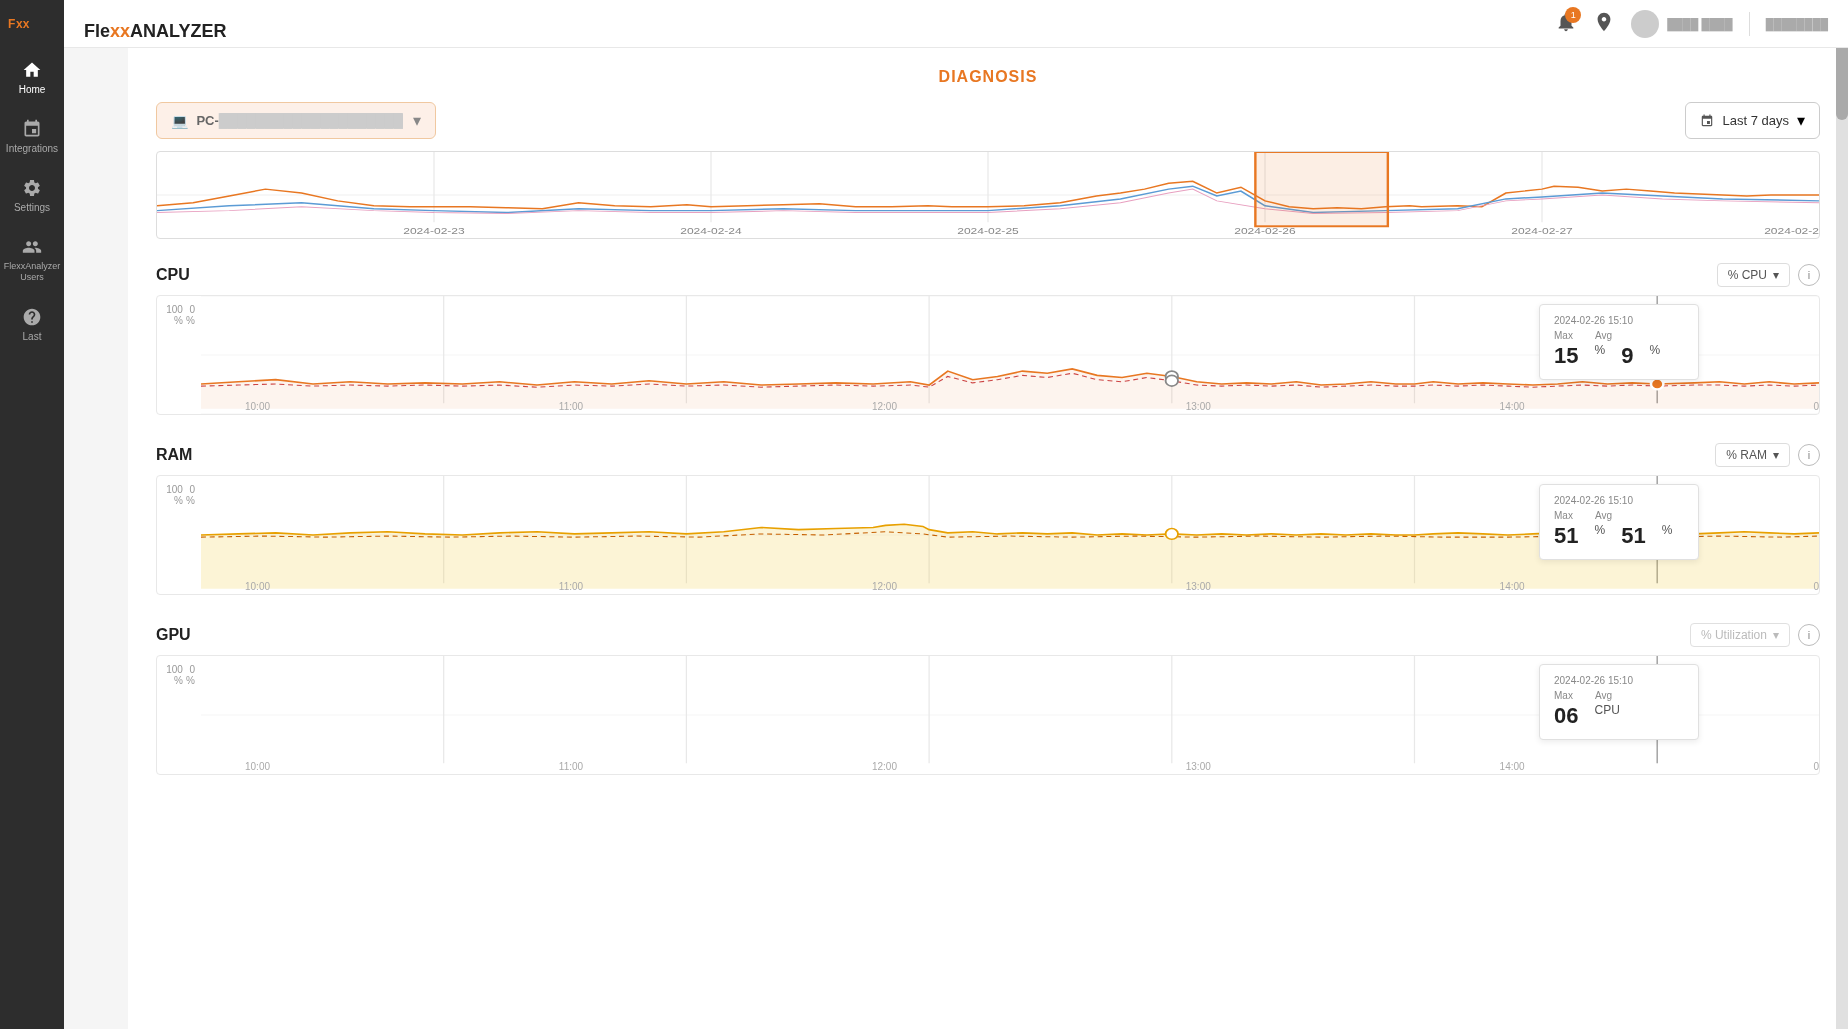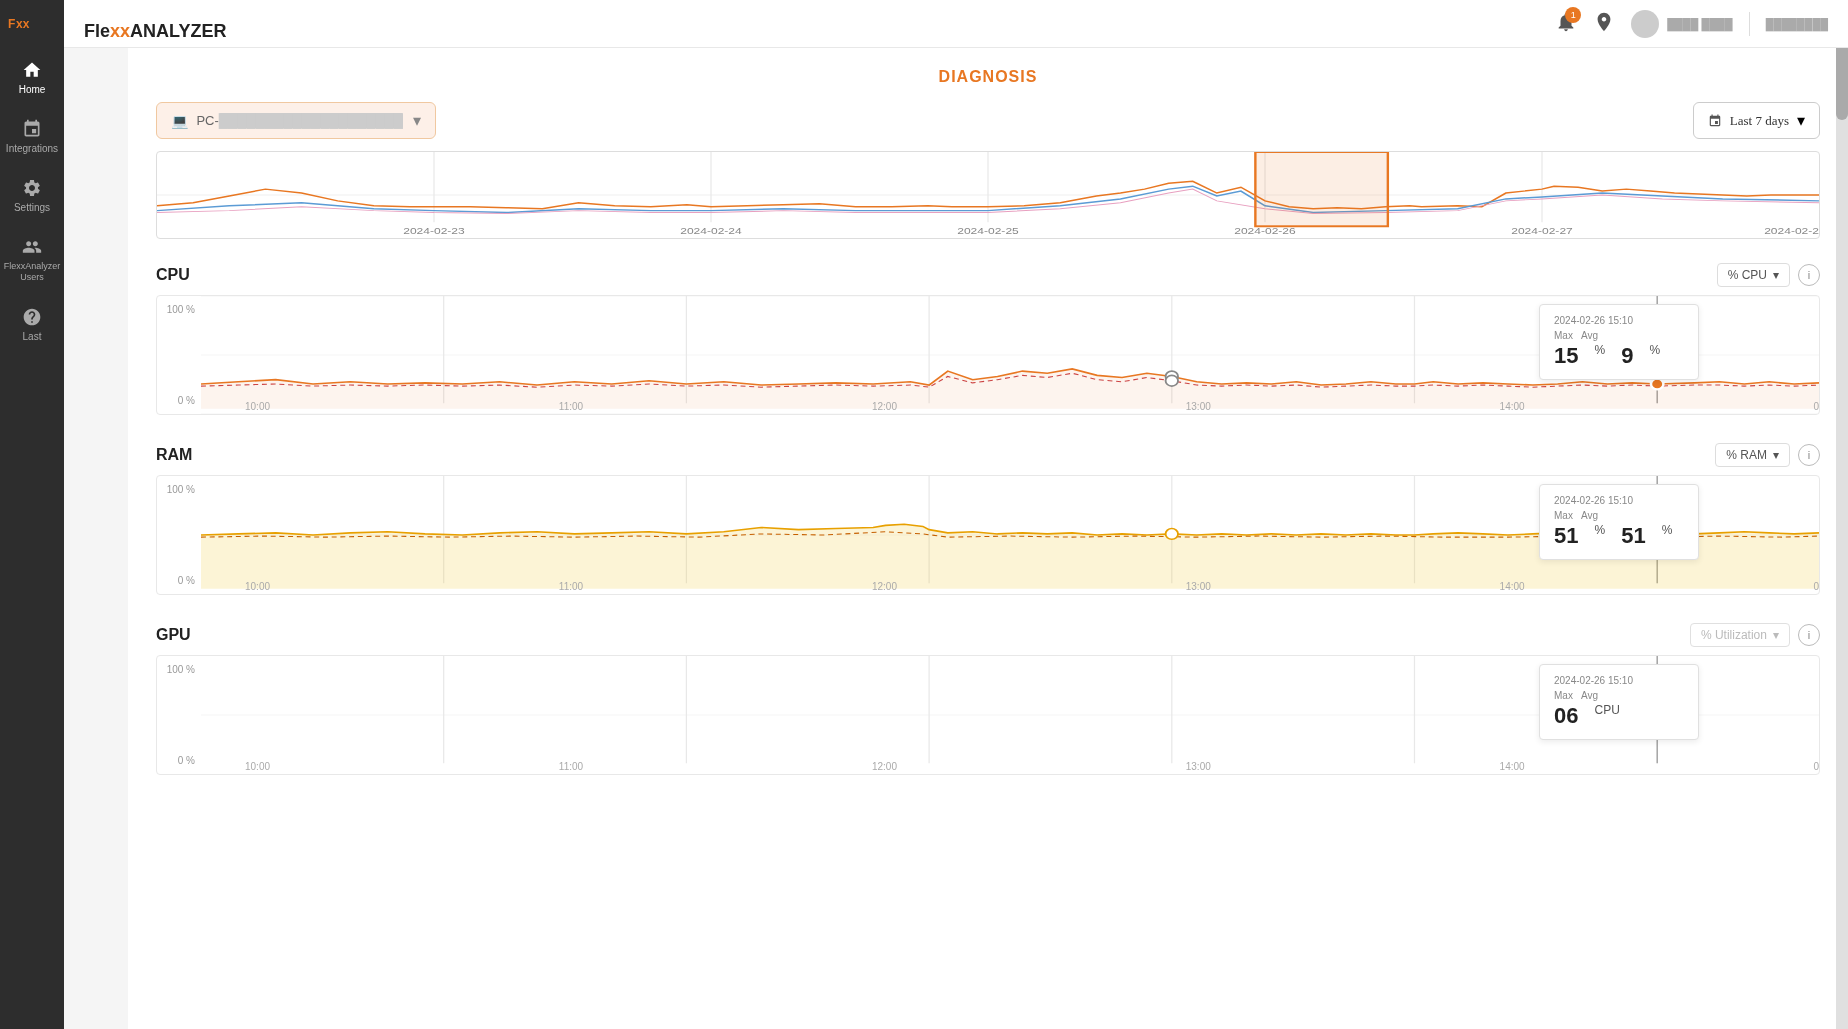--- a/index.html
+++ b/index.html
@@ -109,21 +109,21 @@
     .date-select {
       display: flex;
       align-items: center;
       border: 1px solid #ccc;
       border-radius: 6px;
       padding: 8px 14px;
       gap: 8px;
       cursor: pointer;
       background: #fff;
     }
-    .date-select-text { font-size: 13px; color: #333; font-family: Liberation Serif, serif; }
+    .date-select-text { font-size: 13px; color: #333; }
 
     
     .overview-chart {
       border: 1px solid #ddd;
       border-radius: 4px;
       background: #fff;
       margin-bottom: 24px;
       overflow: hidden;
       position: relative;
       height: 88px;
@@ -167,21 +167,21 @@
       background: #fff;
       position: relative;
       height: 110px;
       overflow: hidden;
     }
     .chart-y-axis {
       position: absolute;
       left: 0; top: 0; bottom: 0;
       width: 44px;
       display: flex;
-      flex-direction: column;
+      flex-direction: row;
       justify-content: space-between;
       padding: 8px 6px;
     }
     .chart-y-label { font-size: 10px; color: #999; text-align: right; }
     .chart-plot {
       position: absolute;
       left: 44px; right: 0; top: 0; bottom: 0;
     }
     .chart-time-labels {
       position: absolute;
@@ -202,21 +202,21 @@
       border: 1px solid #e0e0e0;
       border-radius: 4px;
       padding: 10px 14px;
       font-size: 11px;
       color: #555;
       box-shadow: 0 2px 6px rgba(0,0,0,0.08);
       min-width: 160px;
       z-index: 5;
     }
     .tooltip-date { font-size: 10px; color: #888; margin-bottom: 4px; }
-    .tooltip-row { display: flex; gap: 8px; margin-bottom: 2px; font-size: 10px; color: #888; }
+    .tooltip-row { display: flex; gap: 22px; margin-bottom: 2px; font-size: 10px; color: #888; }
     .tooltip-values { display: flex; gap: 16px; align-items: flex-start; }
     .tooltip-val { font-size: 22px; font-weight: 700; color: #222; }
     .tooltip-unit { font-size: 12px; color: #555; }
     .cpu-line { stroke: #e87722; stroke-width: 1.5; fill: none; }
     .cpu-dashed { stroke: #c44; stroke-width: 1; fill: none; stroke-dasharray: 4,3; }
 
     .scrollbar-track {
       position: fixed;
       right: 0; top: 0; bottom: 0;
       width: 12px;
@@ -300,21 +300,21 @@
   </div>
 </div>
 
 <div class="main">
 
   <div class="page-title">DIAGNOSIS</div>
 
   <div class="filter-row">
     <div class="device-select">
       <span style="font-size:14px;">💻</span>
-      <span class="device-select-text" style="color:#666;">PC-<span style="background:#ccc;color:#ccc;border-radius:2px;">████████████████████</span></span>
+      <span class="device-select-text" style="color:#666;font-weight:bold;">PC-<span style="background:#ccc;color:#ccc;border-radius:2px;">████████████████████</span></span>
       <span class="device-select-chevron">▾</span>
     </div>
     <div class="date-select">
       <svg width="14" height="14" viewBox="0 0 24 24" fill="#555">
           <path d="M17 12h-5v5h5v-5zM16 1v2H8V1H6v2H5c-1.11 0-1.99.9-1.99 2L3 19c0 1.1.89 2 2 2h14c1.1 0 2-.9 2-2V5c0-1.1-.9-2-2-2h-1V1h-2zm3 18H5V8h14v11z"></path>
         </svg>
       <span class="date-select-text">Last 7 days</span>
       <span>▾</span>
     </div>
   </div>

